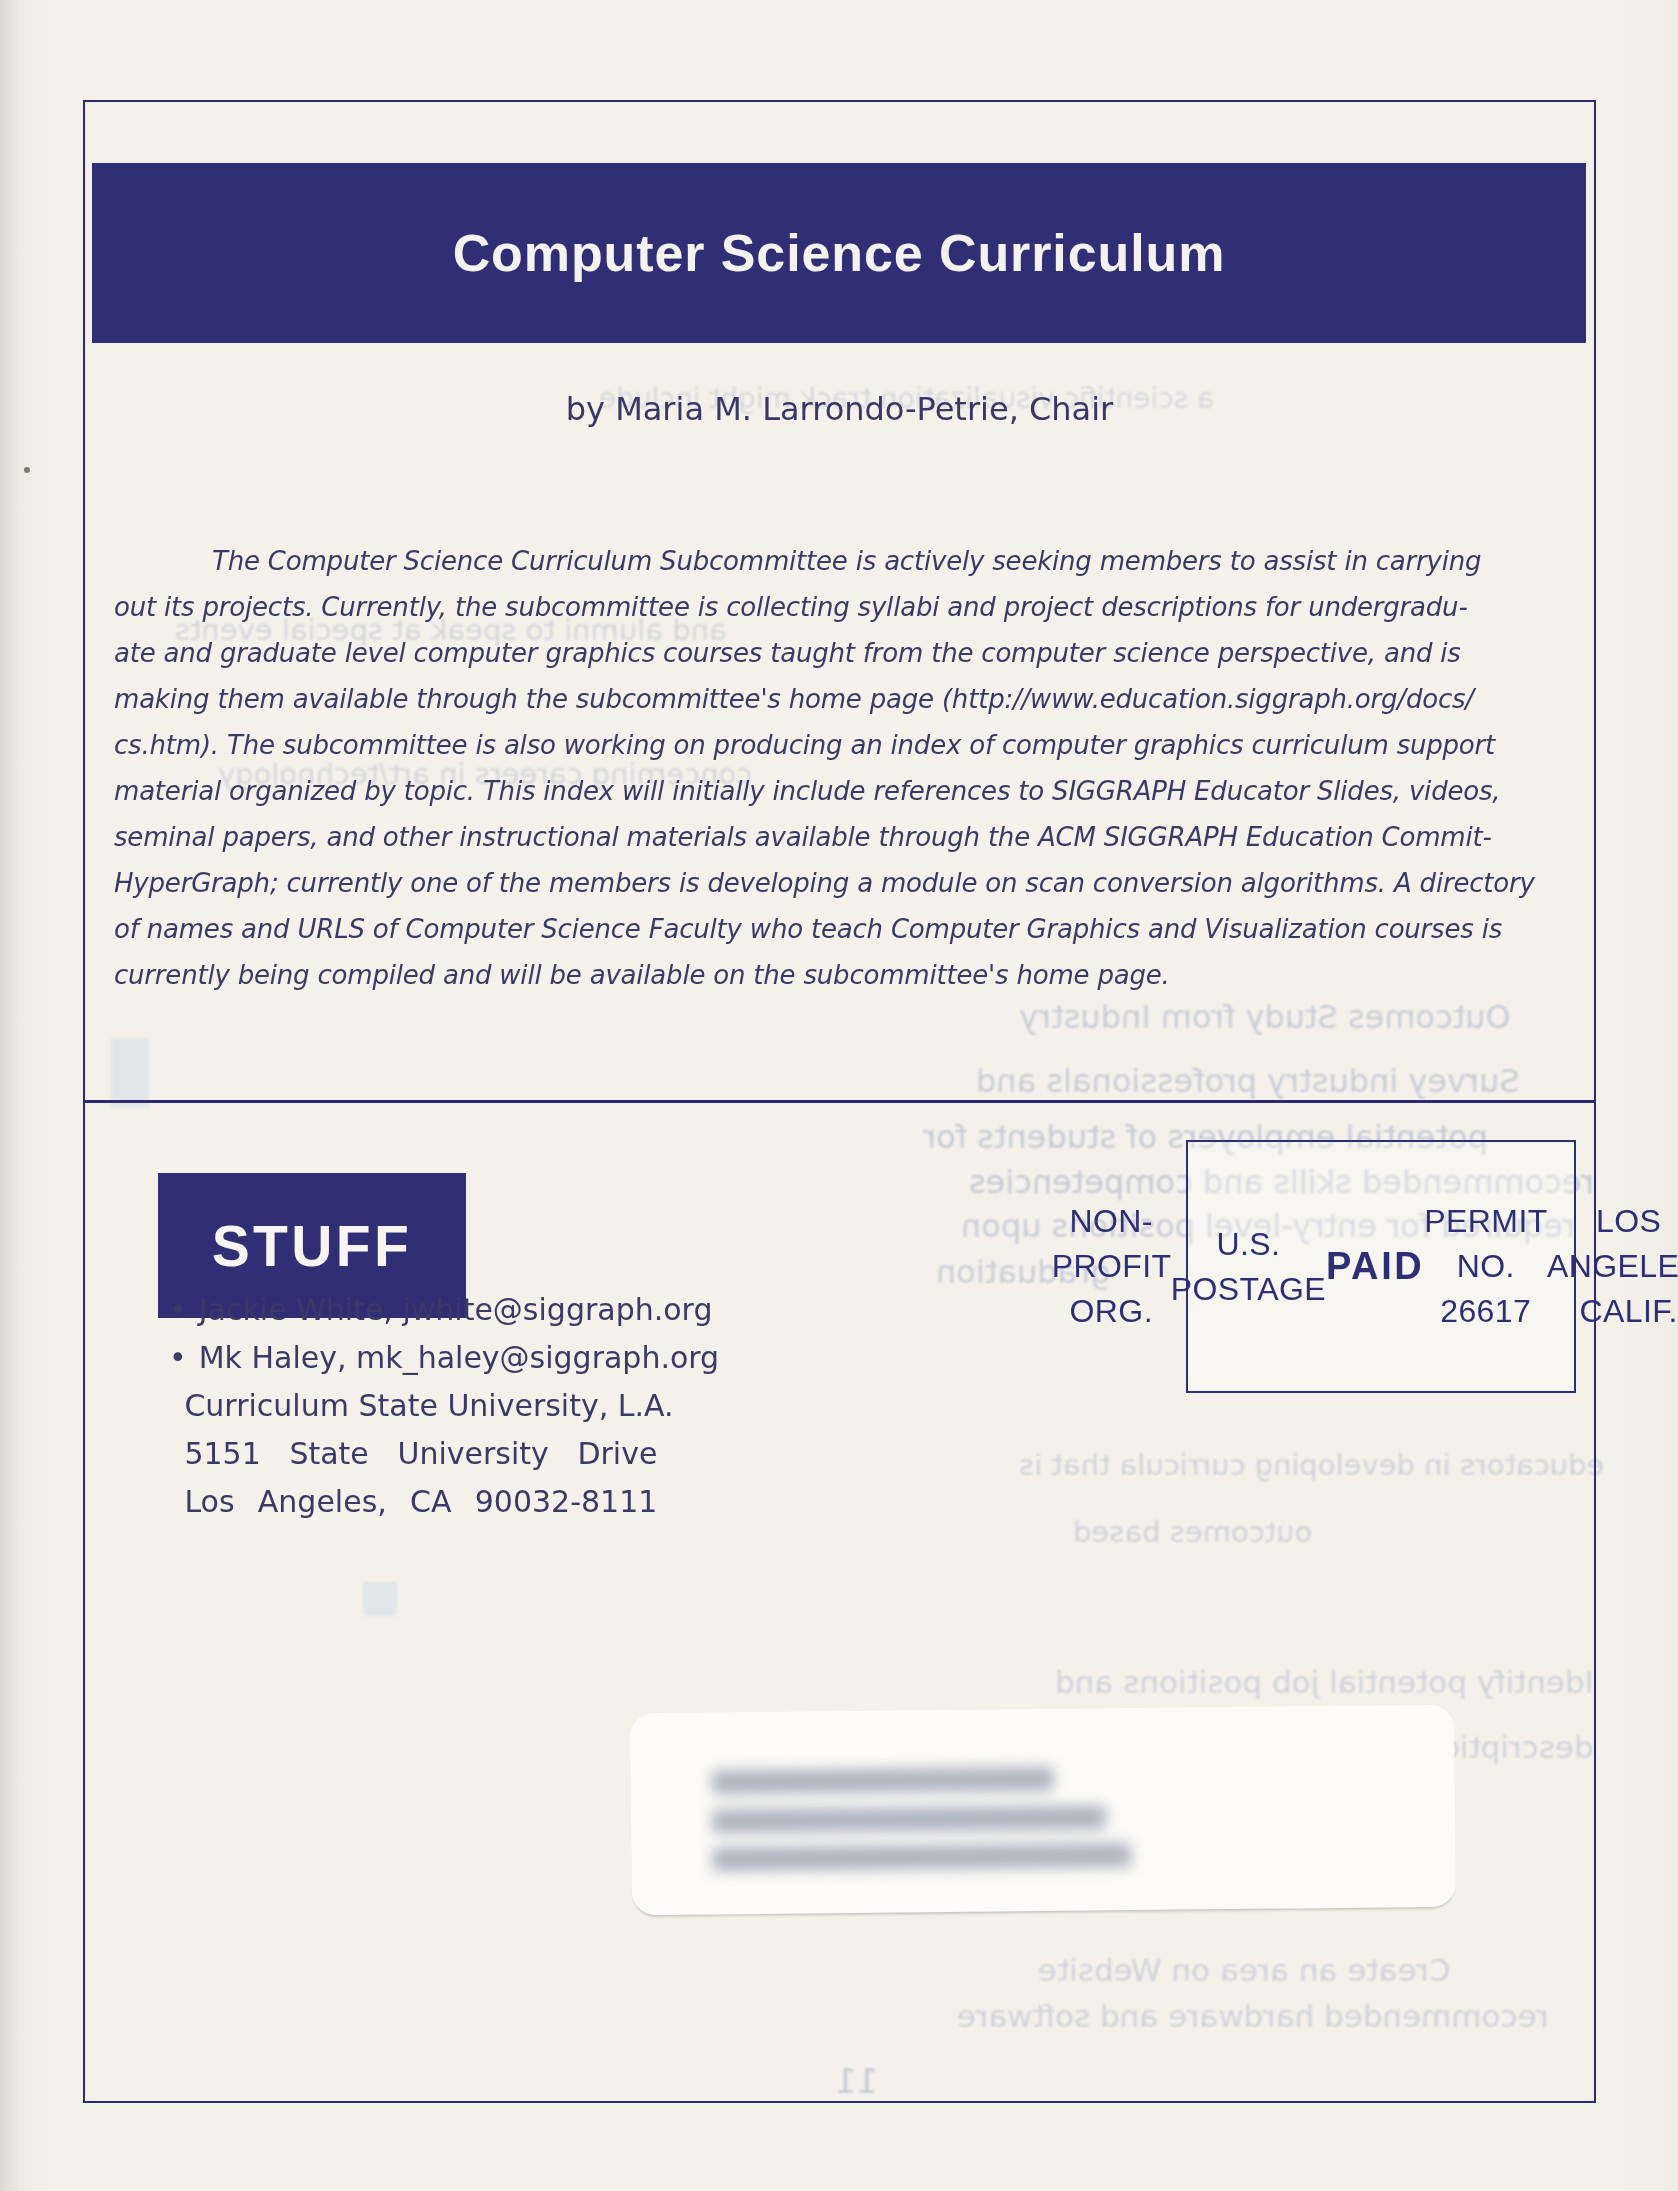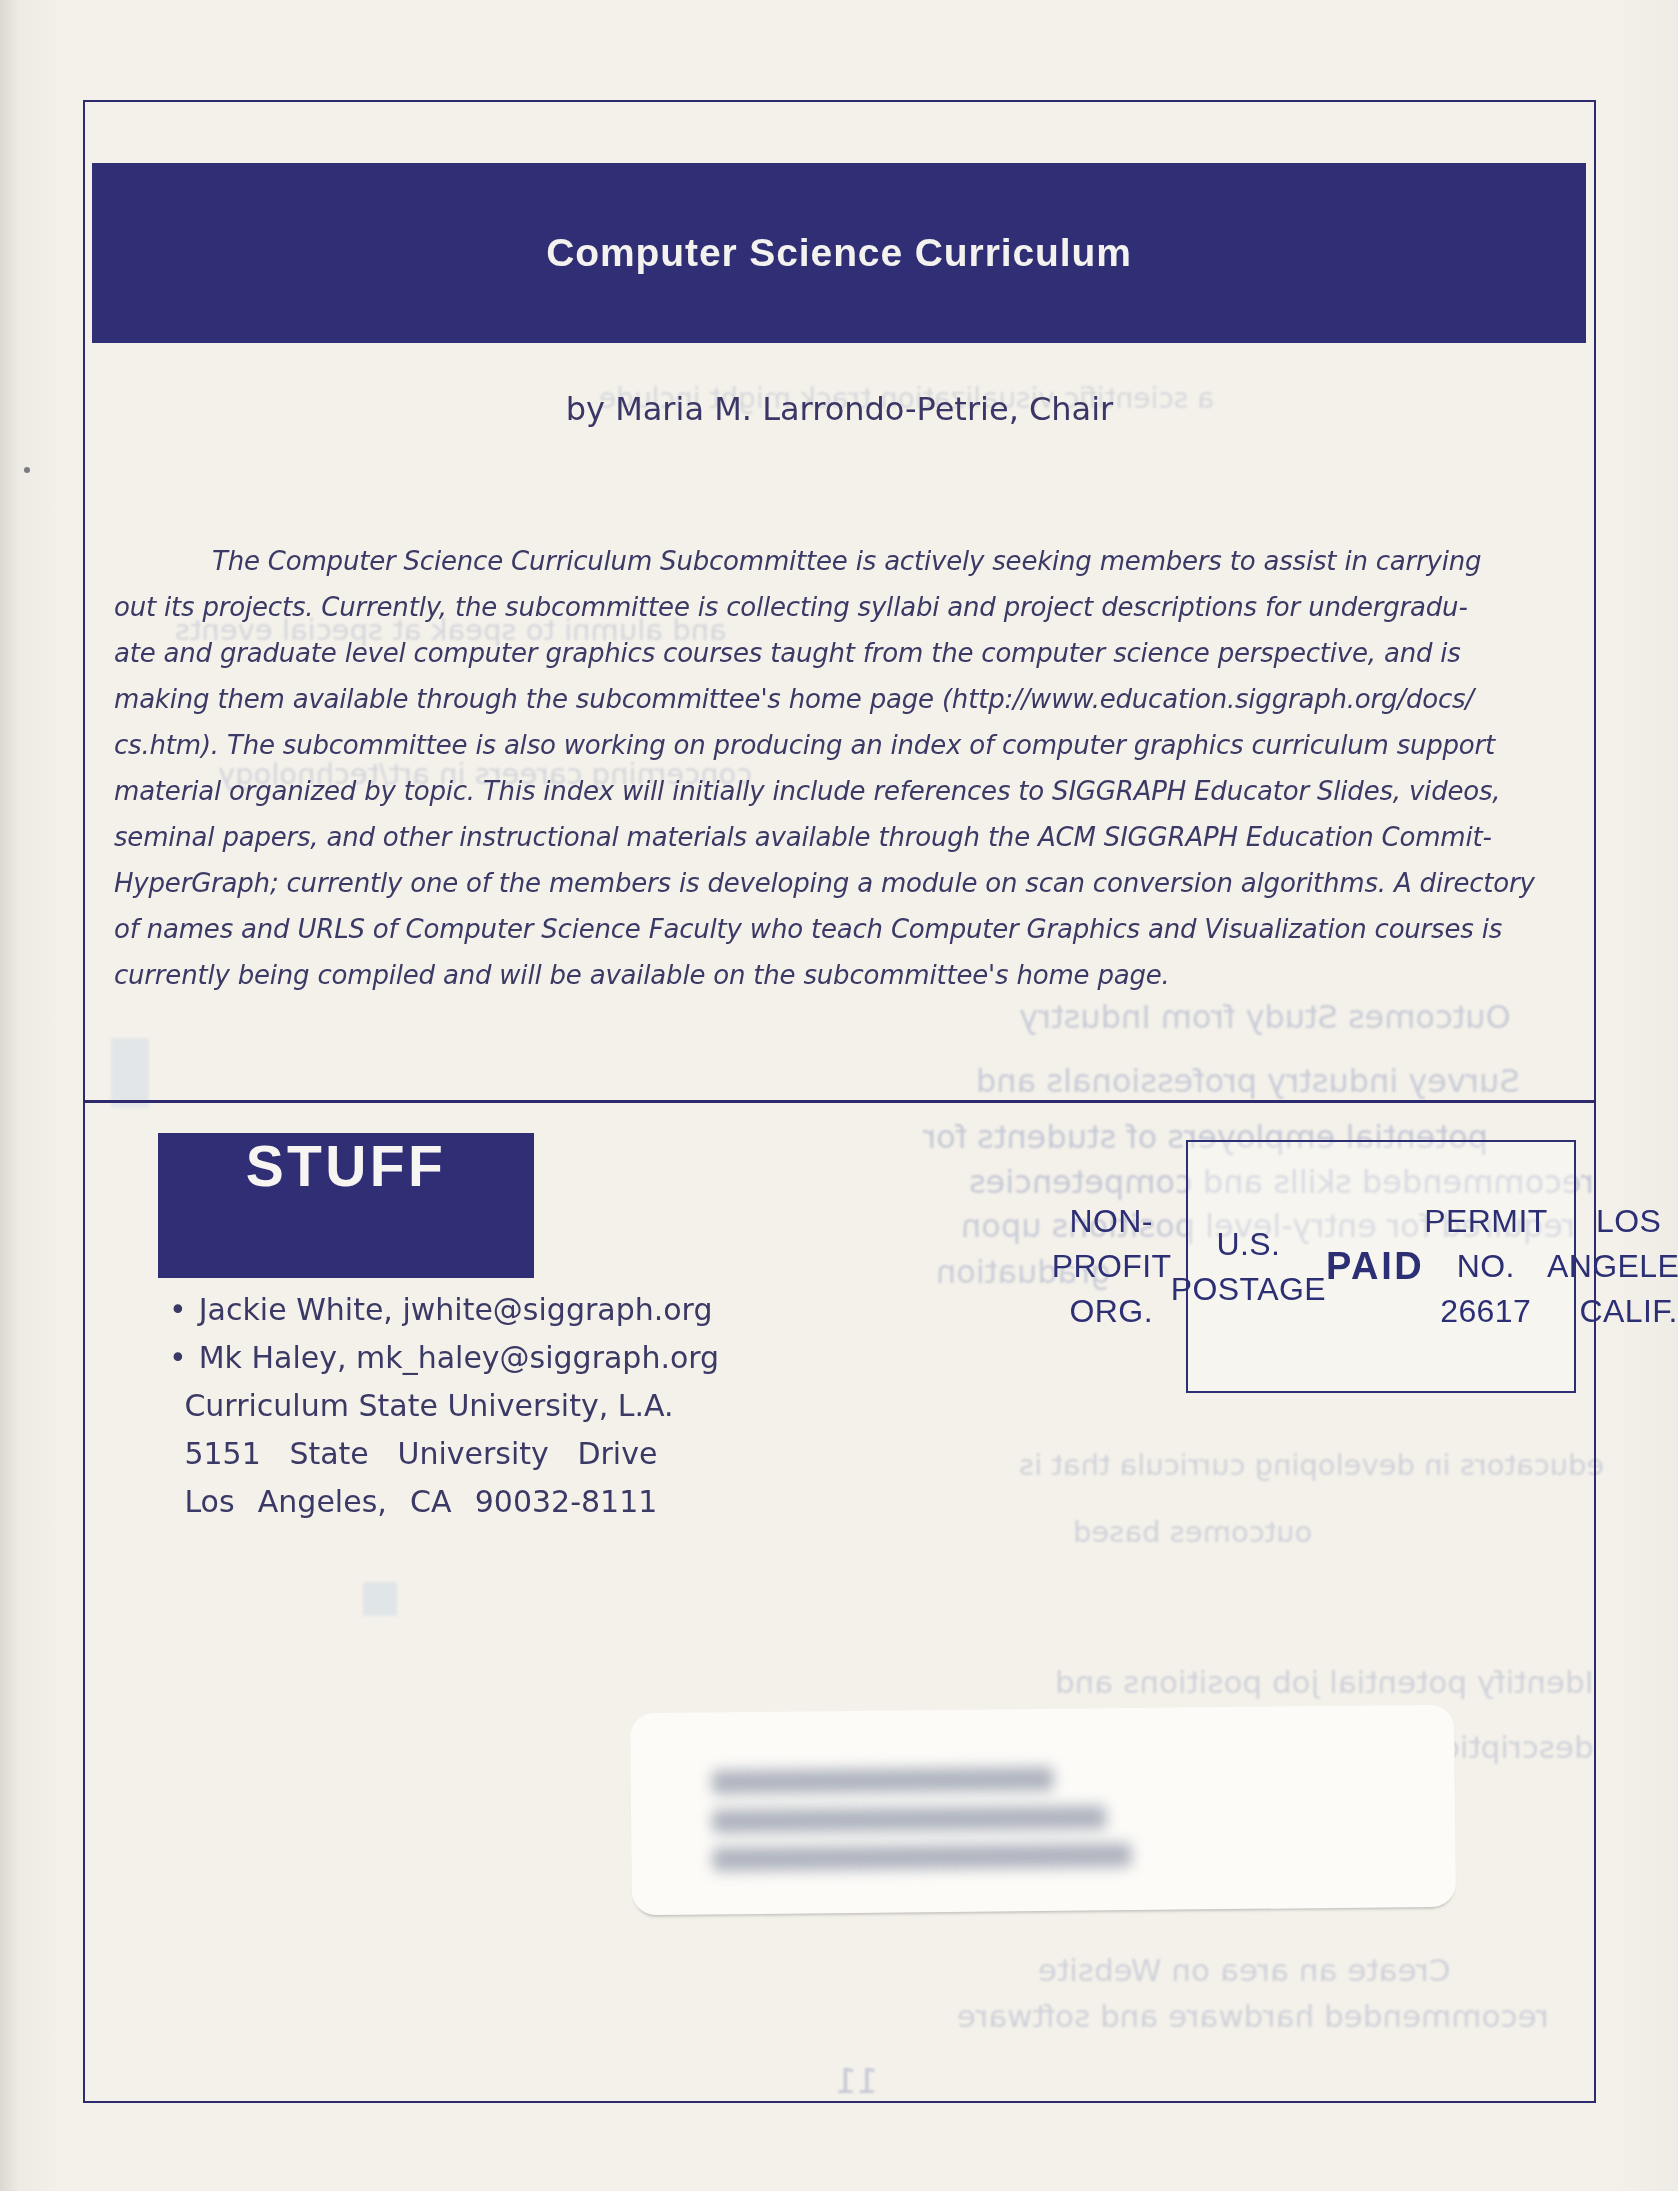--- a/index.html
+++ b/index.html
@@ -20,40 +20,40 @@
   }
   .divider{
     position:absolute;left:83px;top:1100px;width:1513px;height:2.6px;background:#2d2b6e;
   }
   
   .header-bar{
     position:absolute;left:92px;top:163px;width:1494px;height:180px;
     background:#302e74;display:flex;align-items:center;justify-content:center;
   }
   .header-title{
-    color:#f3f2ef;font-size:39px;font-weight:bold;letter-spacing:0.9px;
+    color:#f3f2ef;font-size:52px;font-weight:bold;letter-spacing:0.9px;
     font-family:"Liberation Sans", sans-serif;
   }
   
   .byline{
     position:absolute;left:83px;top:390px;width:1513px;text-align:center;
     font-family:"DejaVu Sans", sans-serif;font-size:32px;color:#3a3766;
   }
   
   .article{
     position:absolute;left:114px;top:538px;width:1469px;
     font-family:"DejaVu Sans", sans-serif;font-size:26px;line-height:46px;
     color:#3b3965;letter-spacing:-0.2px;font-style:italic;
   }
   .article .line{white-space:nowrap;}
   .article .indent{padding-left:98px;}
   
   .stuff-box{
-    position:absolute;left:158px;top:1133px;width:376px;height:145px;
-    background:#302e74;display:flex;justify-content:center;
+    position:absolute;left:158px;top:1173px;width:308px;height:145px;
+    background:#302e74;display:flex;align-items:center;justify-content:center;
   }
   .stuff-label{
     color:#f6f5f2;font-size:57px;font-weight:bold;letter-spacing:3.4px;
     font-family:"Liberation Sans", sans-serif;
   }
   
   .contacts{
     position:absolute;left:169px;top:1286px;width:548px;
     font-family:"DejaVu Sans", sans-serif;font-size:30px;line-height:48px;color:#3b3965;
   }

